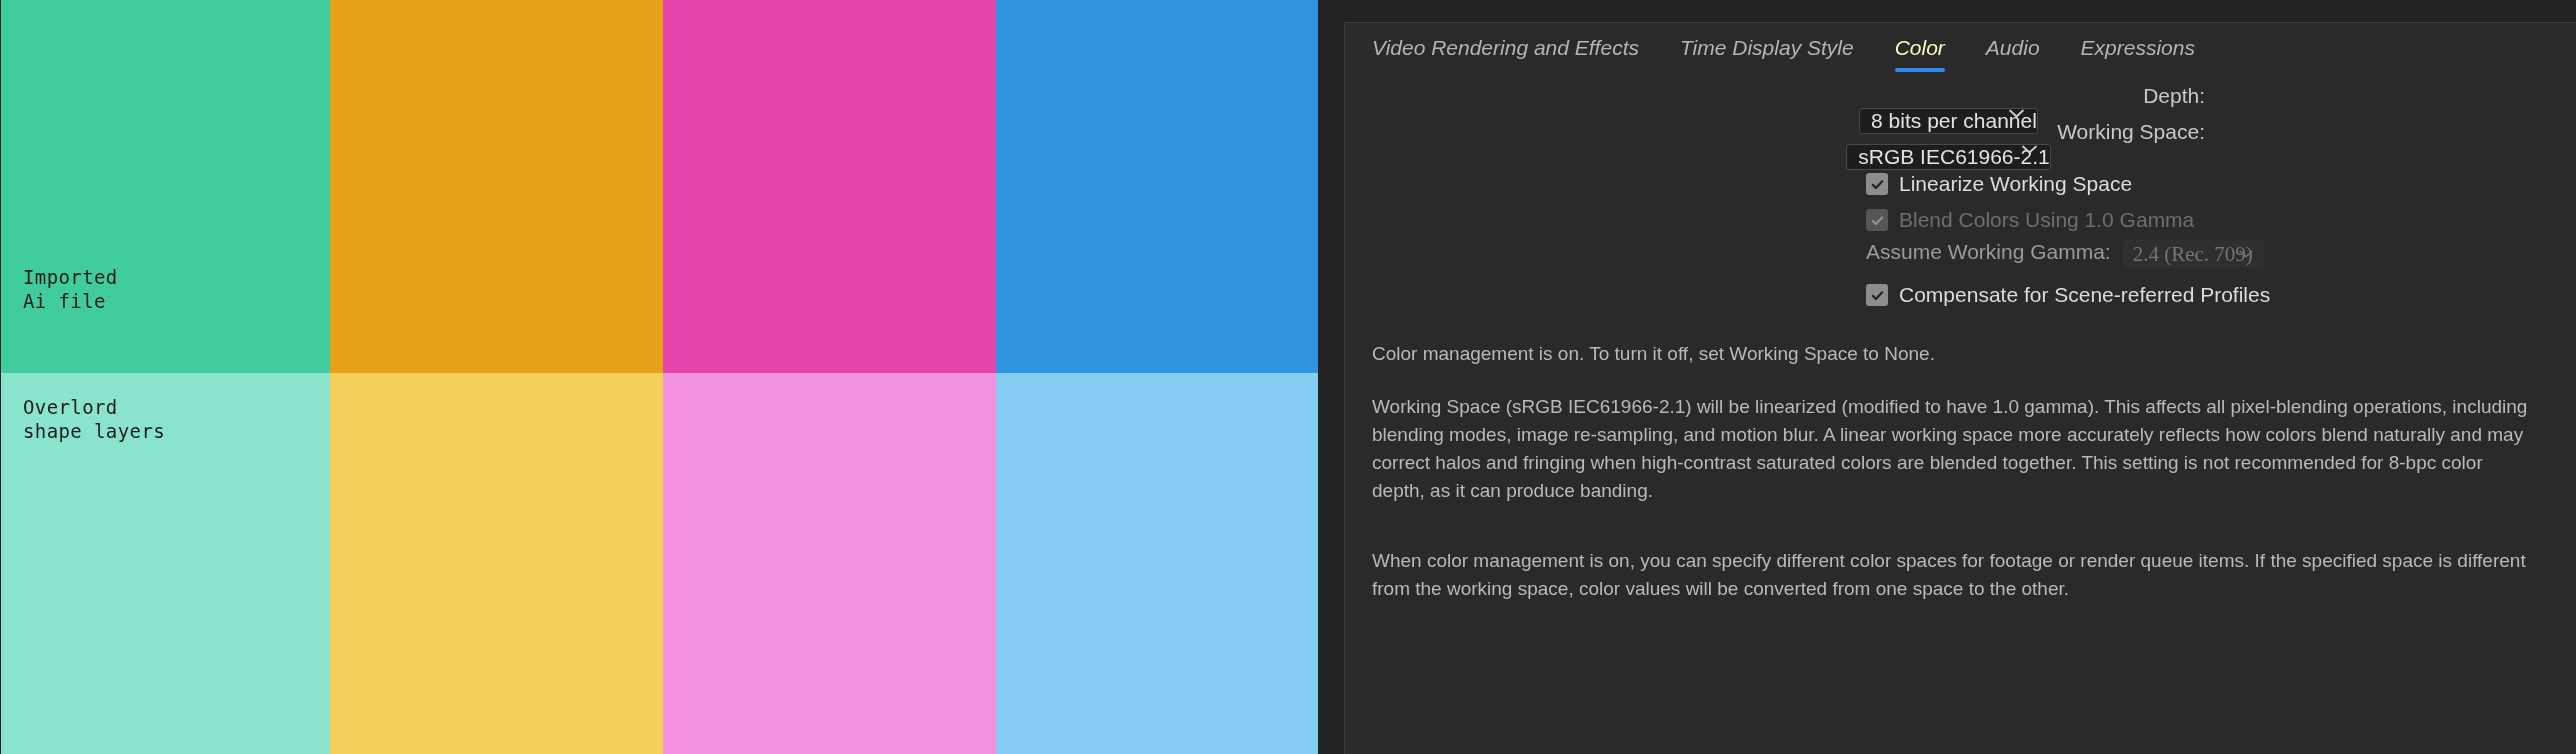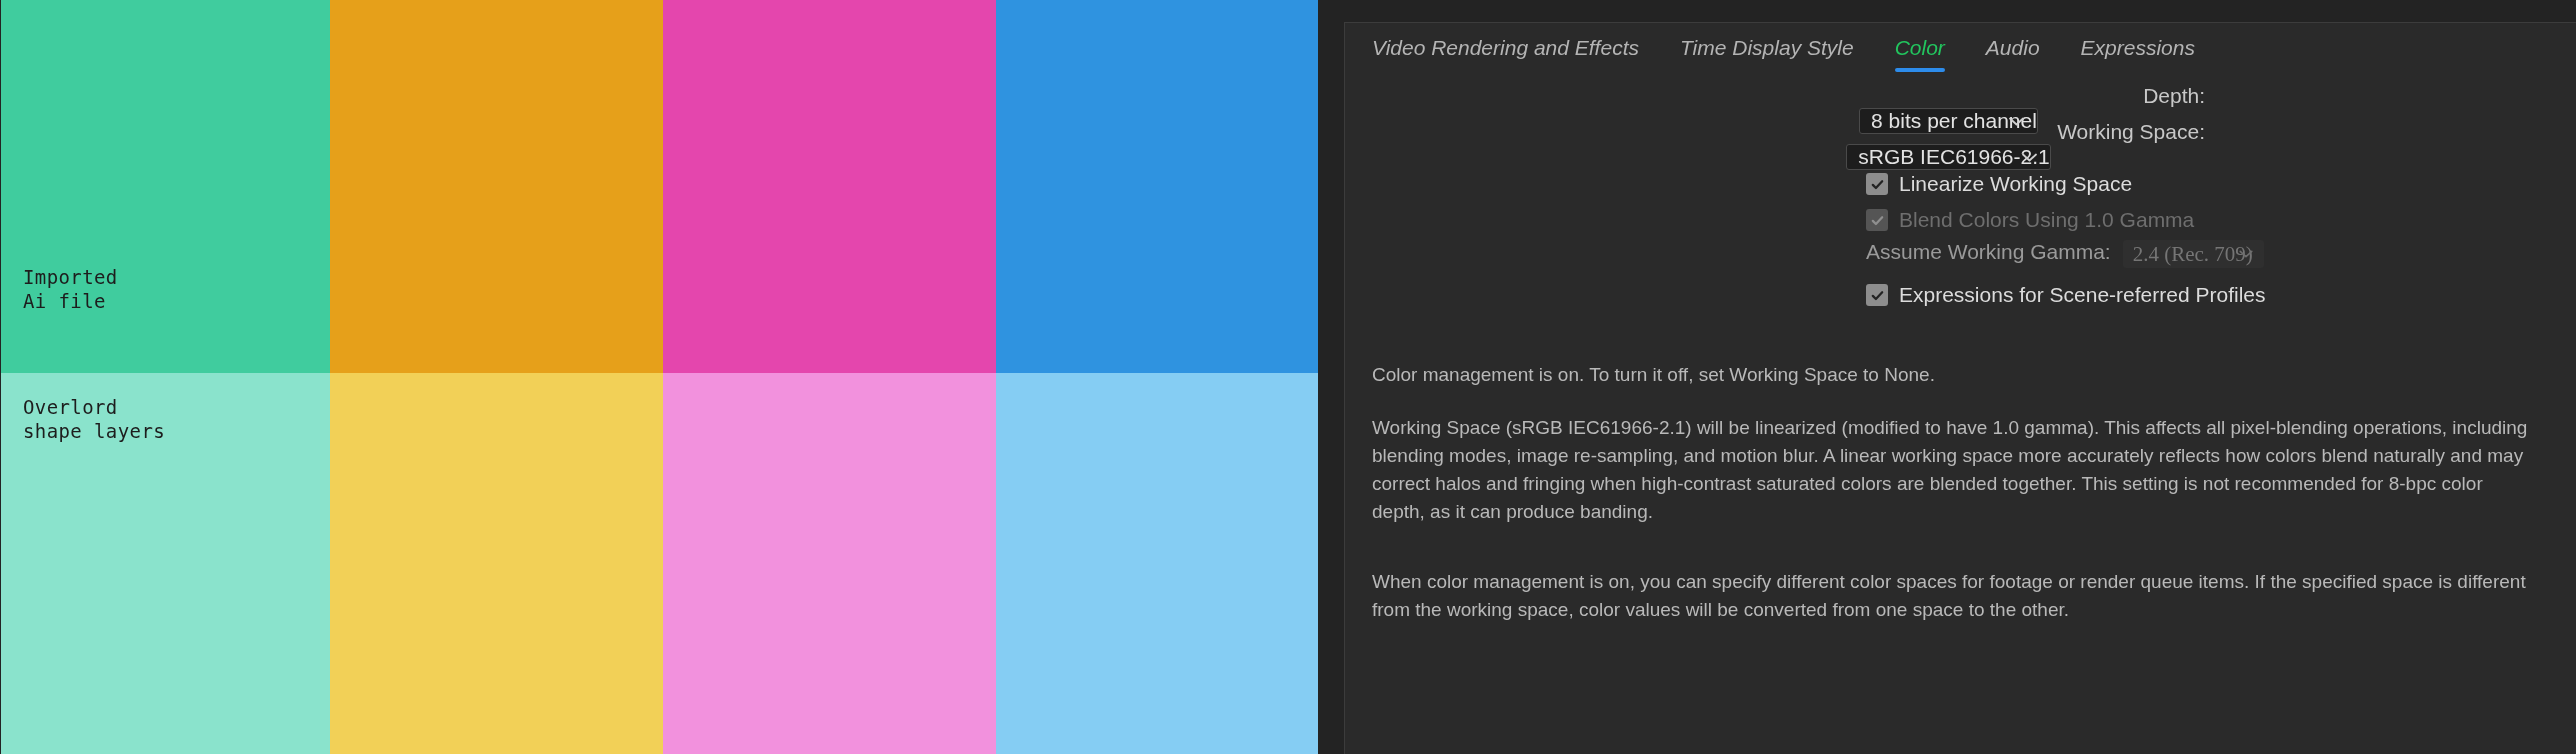--- a/index.html
+++ b/index.html
@@ -91,21 +91,21 @@
   .tab {
     position: relative;
     font-size: 21px;
     color: #b4b4b4;
     padding: 0 0 12px 0;
     margin-right: 41px;
     white-space: nowrap;
     cursor: default;
     font-style: italic;
   }
-  .tab.active { color: #22c55e; }
+  .tab.active { color: #fef9c3; }
   .tab .underline {
     position: absolute;
     left: 0;
     right: 0;
     bottom: 0;
     height: 4px;
     border-radius: 2px;
     background: #2d8ceb;
   }
 
@@ -134,21 +134,20 @@
   }
   .dropdown {
     position: relative;
     flex: 1;
     margin-right: 25px;
     height: 32px;
     background: #1d1d1d;
     border: 1px solid #4a4a4a;
     border-radius: 3px;
     display: flex;
-    align-items: center;
     cursor: default;
   }
   .dropdown .dd-value {
     padding-left: 11px;
     font-size: 21px;
     color: #e2e2e2;
     white-space: nowrap;
   }
   .chev {
     position: absolute;
@@ -218,21 +217,21 @@
     font-size: 21px;
     color: #757575;
     white-space: nowrap;
   }
   .gamma-dd .chev { right: 10px; }
 
   
   .desc-area {
     position: absolute;
     left: 27px;
-    top: 338px;
+    top: 317px;
     right: 43px;
   }
   .desc {
     font-size: 19px;
     line-height: 28px;
     color: #b9b9b9;
   }
   .desc.p1 { margin-bottom: 25px; }
   .desc.p2 { margin-bottom: 42px; }
 </style>
@@ -344,21 +343,21 @@
               </span>
             </span>
           </div>
 
           <div class="check-row">
             <span class="checkbox">
               <svg viewBox="0 0 16 16" width="15" height="15">
                 <path d="M3 8.4 L6.3 11.8 L13 4.6" fill="none" stroke="#232323" stroke-width="2.4" stroke-linecap="round" stroke-linejoin="round"></path>
               </svg>
             </span>
-            <span class="check-text">Expressions for Scene-referred Profiles</span>
+            <span class="check-text">Compensate for Scene-referred Profiles</span>
           </div>
 
         </div>
       </div>
 
       <div class="desc-area">
         <p class="desc p1">Color management is on. To turn it off, set Working Space to None.</p>
         <p class="desc p2">Working Space (sRGB IEC61966-2.1) will be linearized (modified to have 1.0 gamma). This affects all pixel-blending operations, including blending modes, image re-sampling, and motion blur. A linear working space more accurately reflects how colors blend naturally and may correct halos and fringing when high-contrast saturated colors are blended together. This setting is not recommended for 8-bpc color depth, as it can produce banding.</p>
         <p class="desc p3">When color management is on, you can specify different color spaces for footage or render queue items. If the specified space is different from the working space, color values will be converted from one space to the other.</p>
       </div>

